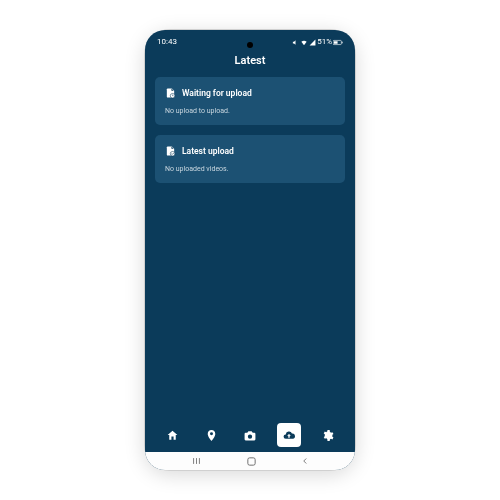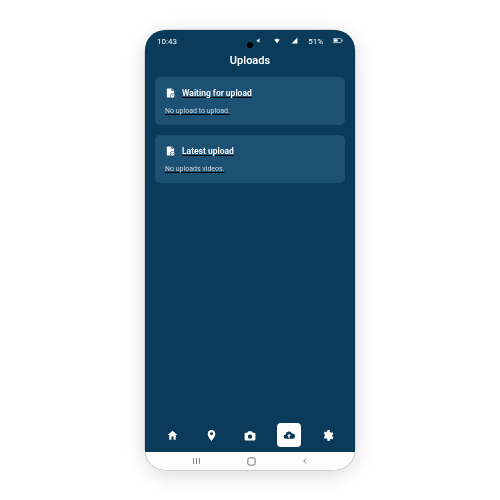--- a/index.html
+++ b/index.html
@@ -46,36 +46,35 @@
       height: 18px;
       display: flex;
       align-items: center;
       justify-content: space-between;
       padding: 2px 12px 0 12px;
       color: #fff;
       font-size: 8px;
     }
     .status-icons {
       display: flex;
-      align-items: flex-start;
-      gap: 10px;
+      align-items: flex-end;
+      gap: 1px;
     }
     .status-icons svg { display: block; }
     .header {
       text-align: center;
       color: #fff;
       font-size: 11px;
       font-weight: 600;
       padding: 4px 0 10px 0;
     }
     .content {
       flex: 1;
       padding: 0 10px;
       overflow: hidden;
-      text-decoration: underline;
     }
     .card {
       background: #1c5173;
       border-radius: 5px;
       padding: 10px 10px;
       margin-bottom: 10px;
     }
     .card-title {
       display: flex;
       align-items: center;
@@ -144,21 +143,21 @@
           </svg>
         <span>51%</span>
         <svg width="10" height="7" viewBox="0 0 24 12">
             <rect x="0" y="1" width="20" height="10" rx="2" fill="none" stroke="#fff" stroke-width="1.5"></rect>
             <rect x="2" y="3" width="9" height="6" fill="#fff"></rect>
             <rect x="21" y="4" width="2" height="4" fill="#fff"></rect>
           </svg>
       </div>
     </div>
 
-    <div class="header">Uploads</div>
+    <div class="header">Latest</div>
 
     <div class="content">
 
       <div class="card">
         <div class="card-title">
           <svg class="doc-icon" viewBox="0 0 24 24">
             <path fill="#fff" d="M6 2h9l5 5v13a2 2 0 0 1-2 2H6a2 2 0 0 1-2-2V4a2 2 0 0 1 2-2z"></path>
             <path fill="#0b3b5a" d="M14 2v5h5"></path>
             <circle cx="16.5" cy="18" r="5" fill="#fff" stroke="#0b3b5a" stroke-width="1.2"></circle>
             <path stroke="#0b3b5a" stroke-width="1.2" d="M16.5 15.5v2.5h2" fill="none"></path>
@@ -171,21 +170,21 @@
       <div class="card">
         <div class="card-title">
           <svg class="doc-icon" viewBox="0 0 24 24">
             <path fill="#fff" d="M6 2h9l5 5v13a2 2 0 0 1-2 2H6a2 2 0 0 1-2-2V4a2 2 0 0 1 2-2z"></path>
             <path fill="#0b3b5a" d="M14 2v5h5"></path>
             <circle cx="16.5" cy="18" r="5" fill="#fff" stroke="#0b3b5a" stroke-width="1.2"></circle>
             <path stroke="#0b3b5a" stroke-width="1.5" d="M14 18l1.7 1.7L19 16.3" fill="none"></path>
           </svg>
           <span>Latest upload</span>
         </div>
-        <div class="card-subtitle">No uploads videos.</div>
+        <div class="card-subtitle">No uploaded videos.</div>
       </div>
 
     </div>
 
     <div class="bottom-nav">
       <div class="nav-item">
         <svg width="13" height="13" viewBox="0 0 24 24" fill="#fff">
             <path d="M12 3l9 8h-3v9h-4v-6h-4v6H6v-9H3l9-8z"></path>
           </svg>
       </div>

